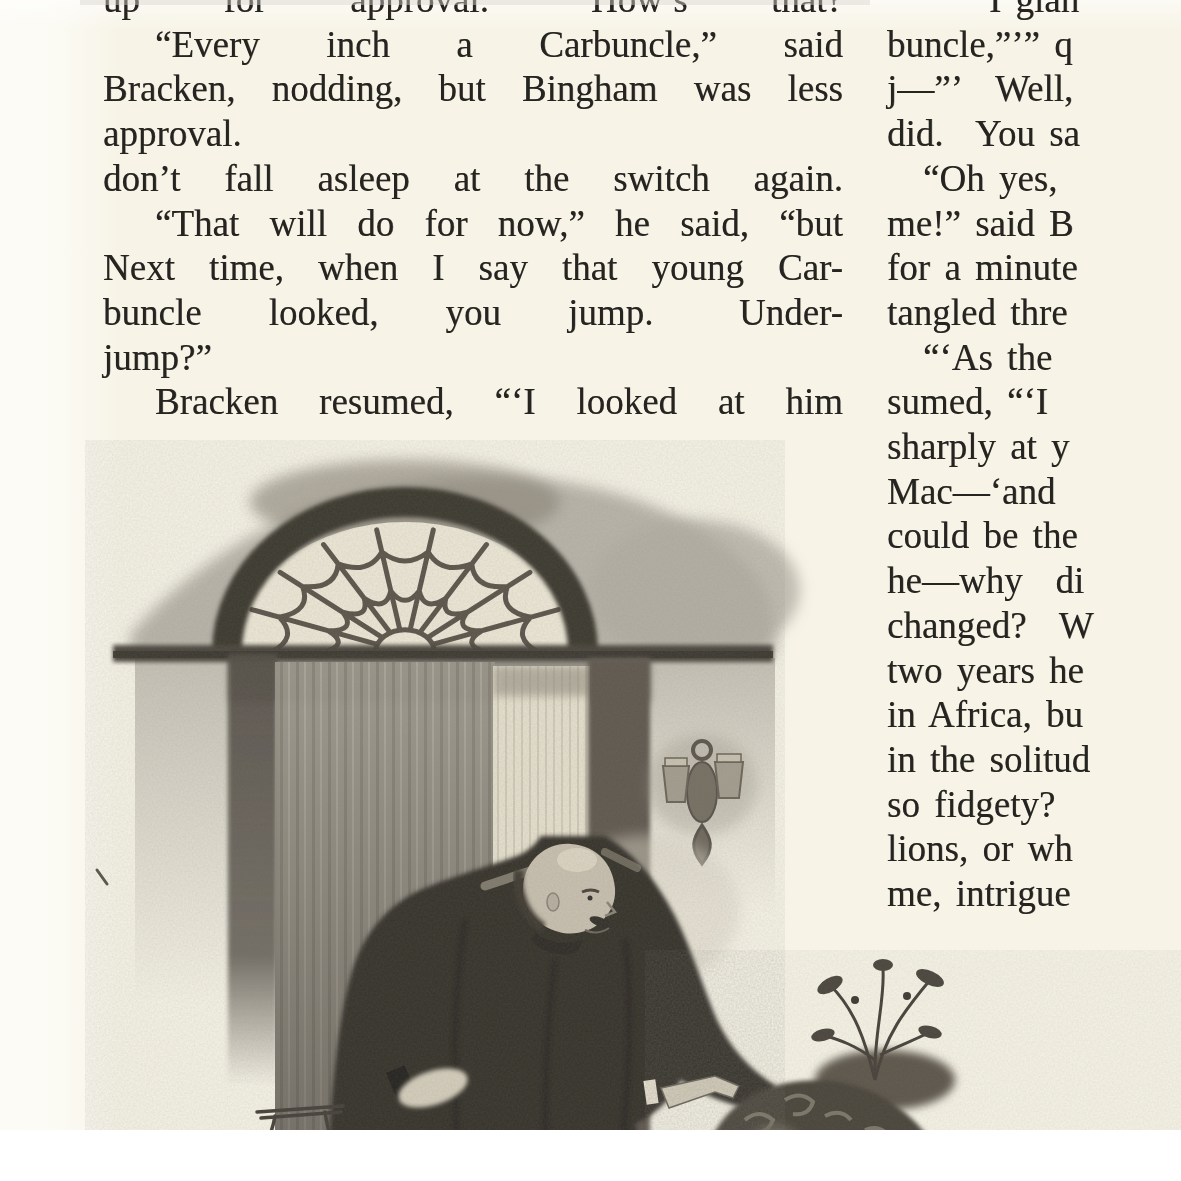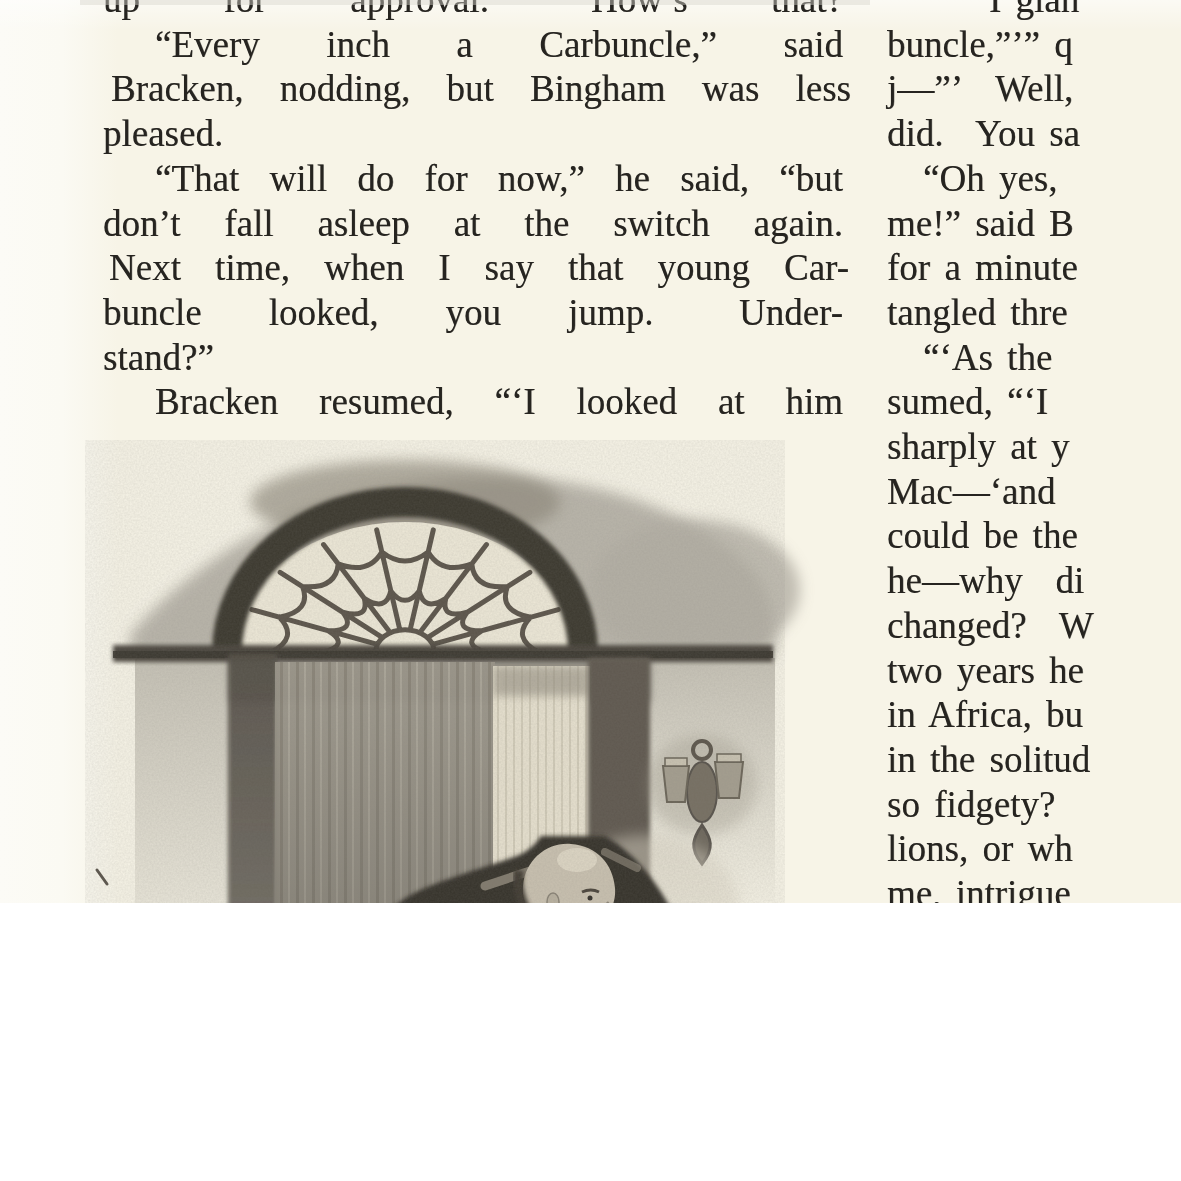--- a/index.html
+++ b/index.html
@@ -1,18 +1,18 @@
 <!DOCTYPE html>
 <html><head>
 <meta charset="utf-8">
 <style>
   html,body{margin:0;padding:0;}
   body{width:1181px;height:1181px;overflow:hidden;}
   .page{
-    position:relative;width:1181px;height:903px;overflow:hidden;
+    position:relative;width:1181px;height:1130px;overflow:hidden;
     background:
       linear-gradient(180deg, rgba(255,255,255,.55) 0px, rgba(255,255,255,0) 30px),
       linear-gradient(90deg,#fcfbf6 0px,#fbfaf3 62px,#f7f4e7 118px,#f7f4e7 100%);
     background-color:#f7f4e7;
   }
   .scan-edge{position:absolute;left:80px;top:0;width:790px;height:5px;
     background:#d7d5cd;opacity:.45;z-index:3;}
   .col{position:absolute;top:-22px;z-index:2;
     font-family:"Liberation Serif","DejaVu Serif",serif;
     font-size:37px;line-height:44.7px;font-weight:400;
@@ -28,27 +28,27 @@
 </head>
 <body>
 
 <div class="page" style="--ink: #262420; background-color: rgb(247, 244, 231);">
 
   <div class="scan-edge"></div>
 
   <div class="col col-left">
       <div class="tline" style="padding-left: 0px;">up for approval.  How’s that?</div>
       <div class="tline" style="padding-left: 52px;">“Every inch a Carbuncle,” said</div>
-      <div class="tline" style="padding-left: 0px; margin-left: 8px;">Bracken, nodding, but Bingham was less</div>
-      <div class="tline nj" style="padding-left: 0px;">pleased.</div>
+      <div class="tline" style="padding-left: 0px;">Bracken, nodding, but Bingham was less</div>
+      <div class="tline nj" style="padding-left: 0px;">approval.</div>
+      <div class="tline" style="padding-left: 0px;">don’t fall asleep at the switch again.</div>
       <div class="tline" style="padding-left: 52px;">“That will do for now,” he said, “but</div>
-      <div class="tline" style="padding-left: 0px;">don’t fall asleep at the switch again.</div>
-      <div class="tline" style="padding-left: 0px; margin-left: 6px;">Next time, when I say that young Car-</div>
+      <div class="tline" style="padding-left: 0px;">Next time, when I say that young Car-</div>
       <div class="tline" style="padding-left: 0px;">buncle looked, you jump.  Under-</div>
-      <div class="tline nj" style="padding-left: 0px;">stand?”</div>
+      <div class="tline nj" style="padding-left: 0px;">jump?”</div>
       <div class="tline" style="padding-left: 52px;">Bracken resumed, “‘I looked at him</div>
     </div>
   <div class="col col-right">
       <div class="tline" style="padding-left: 102px;">I glan</div>
       <div class="tline" style="padding-left: 0px;">buncle,”’” q</div>
       <div class="tline" style="padding-left: 0px;">j—”’  Well,</div>
       <div class="tline" style="padding-left: 0px;">did.  You sa</div>
       <div class="tline" style="padding-left: 36px;">“Oh yes,</div>
       <div class="tline" style="padding-left: 0px;">me!” said B</div>
       <div class="tline" style="padding-left: 0px;">for a minute</div>

